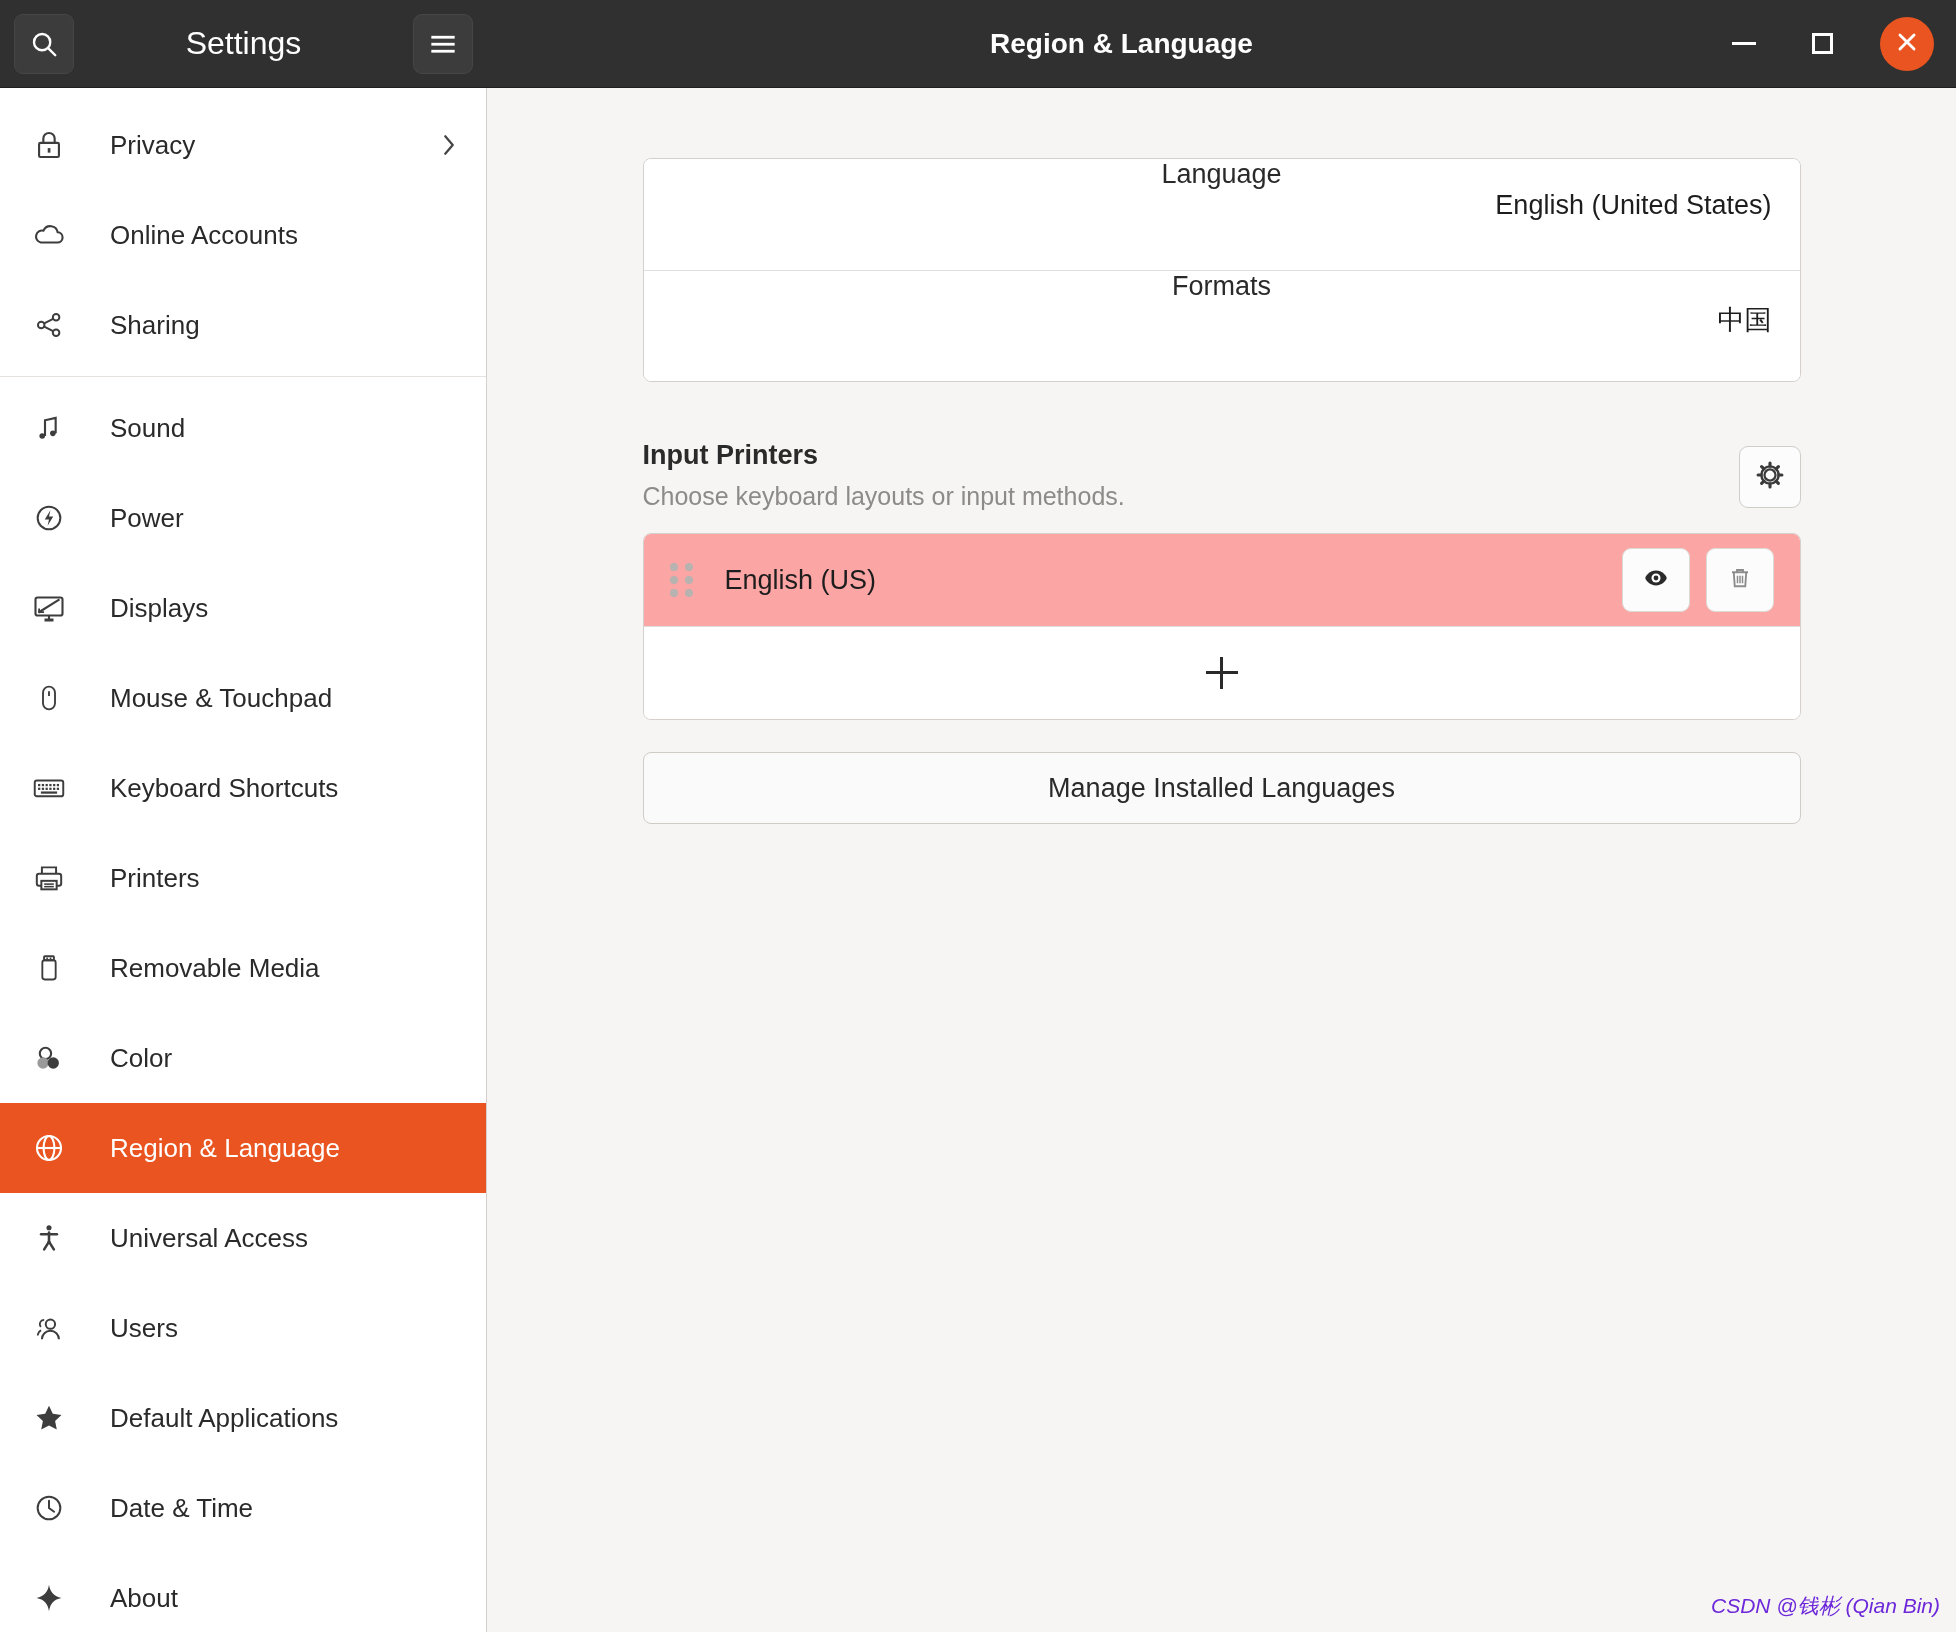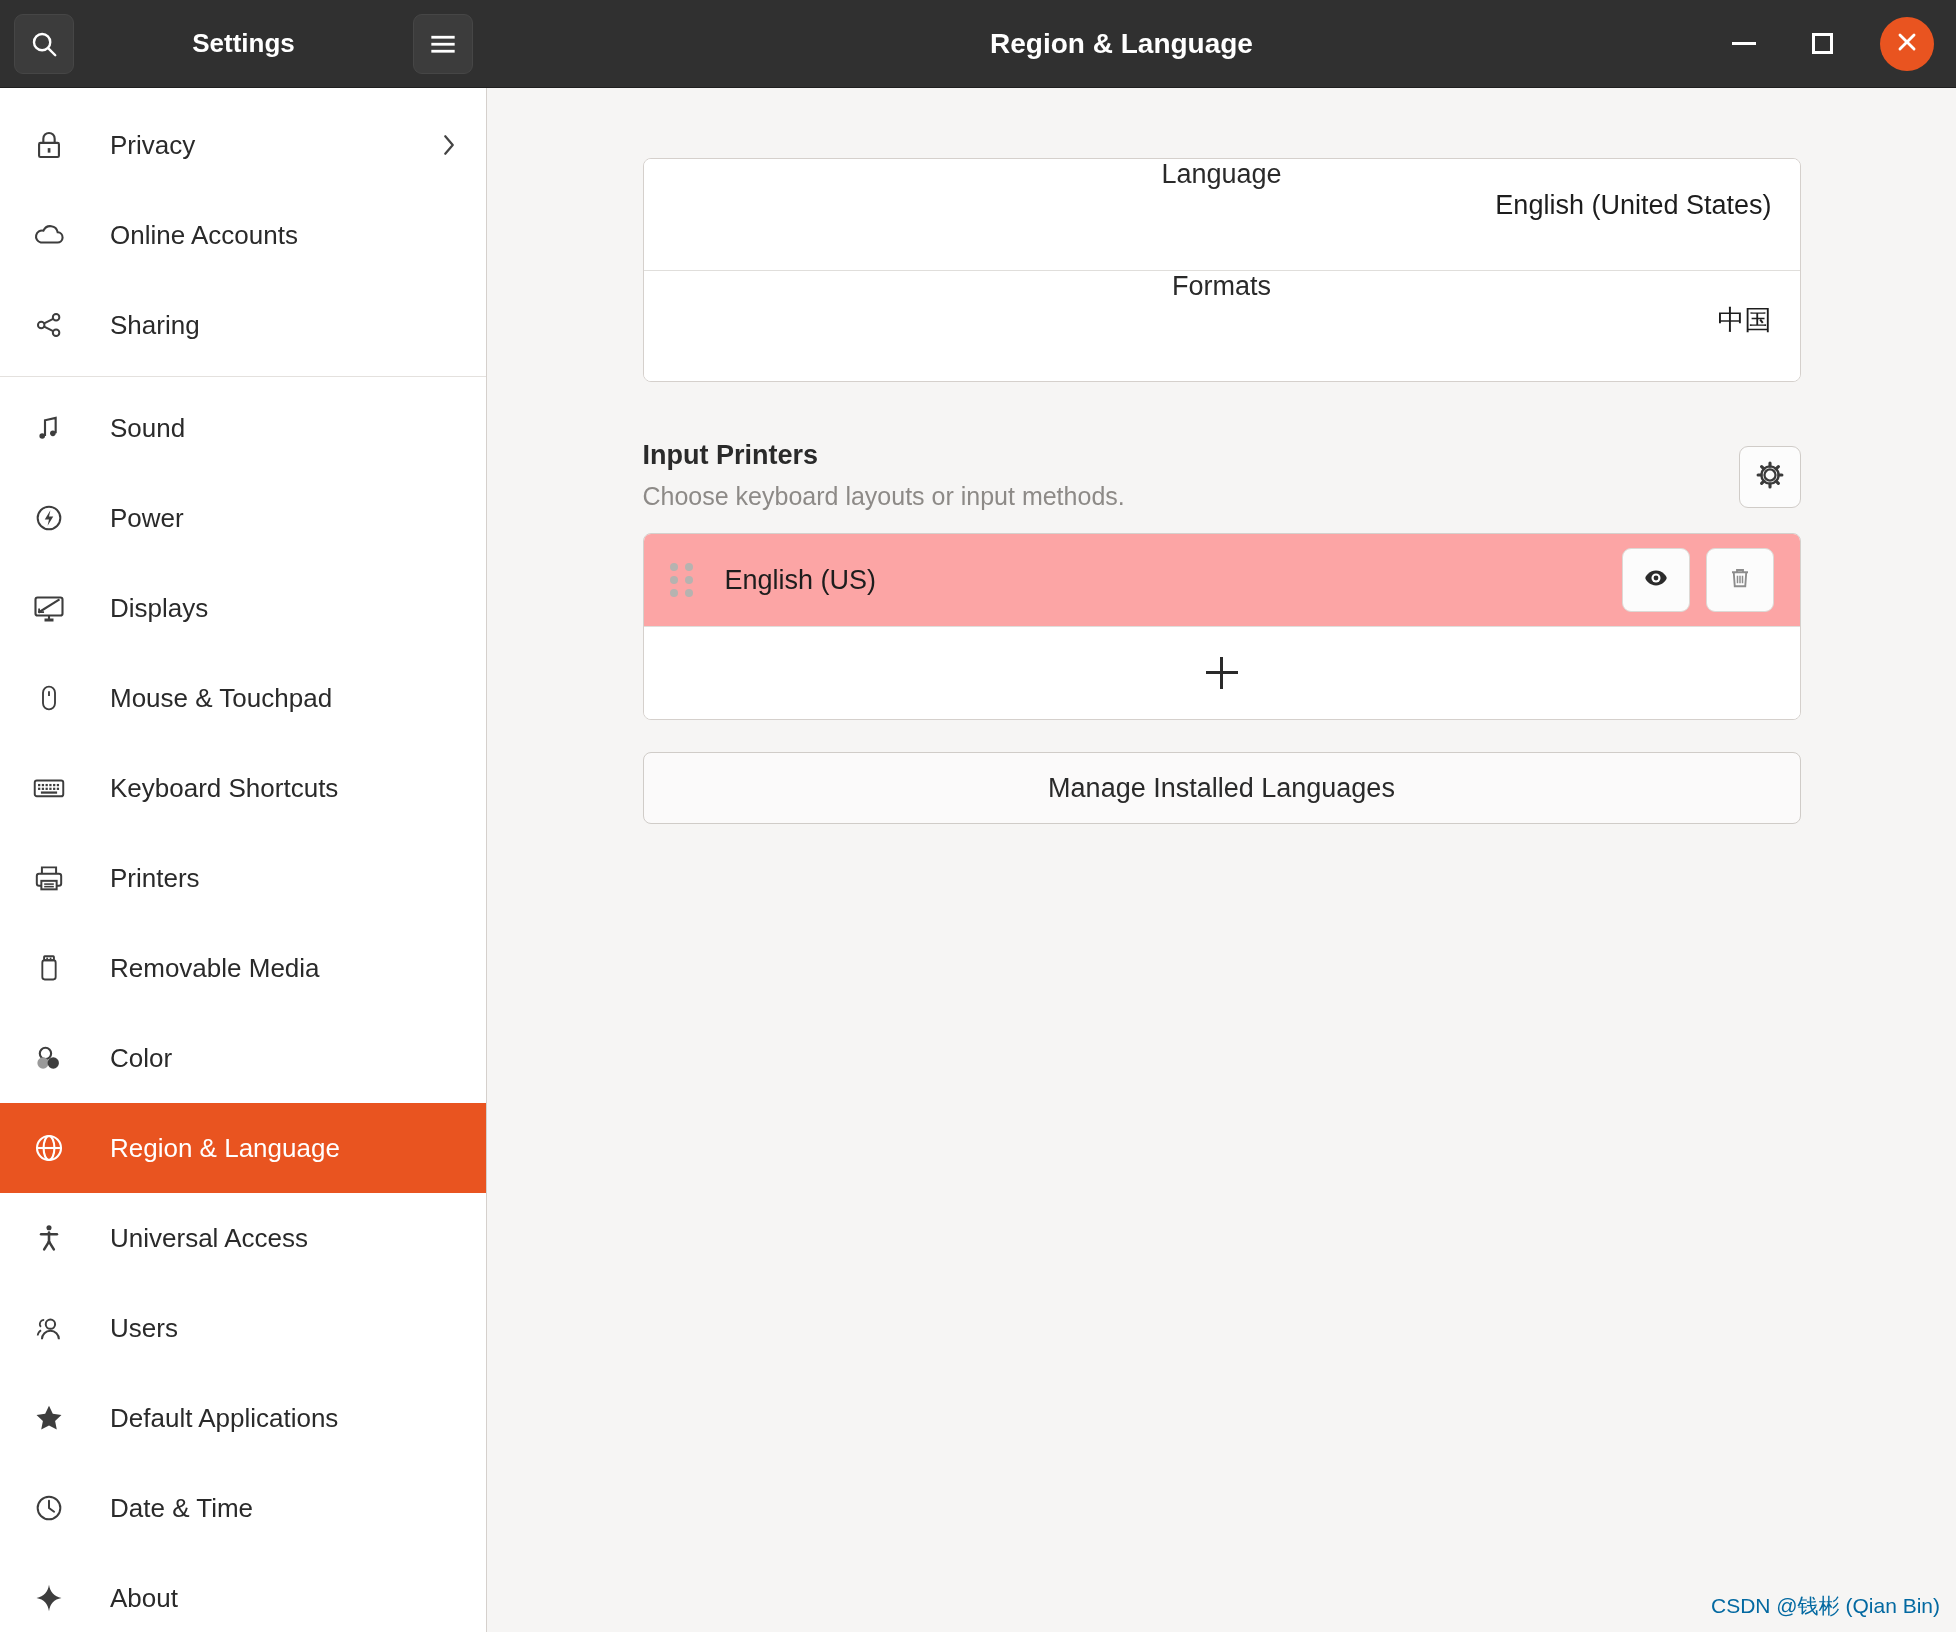--- a/index.html
+++ b/index.html
@@ -55,22 +55,22 @@
     cursor: pointer;
   }
 
   .hdr-btn svg { display: block; }
 
   .settings-title {
     position: absolute;
     left: 0; right: 0;
     text-align: center;
     color: #ffffff;
-    font-size: 26px;
-    font-weight: bold;
+    font-size: 32px;
+    font-weight: normal;
     pointer-events: none;
   }
 
   .titlebar-right {
     flex: 1;
     height: 100%;
     display: flex;
     align-items: center;
     position: relative;
     padding-right: 22px;
@@ -347,22 +347,23 @@
     font-size: 27px;
     color: #2a2a2a;
     cursor: pointer;
   }
 
   .watermark {
     position: absolute;
     right: 16px;
     bottom: 12px;
     font-size: 21px;
-    color: #0369a1;
+    color: #6d28d9;
     white-space: nowrap;
+    font-style: italic;
   }
 </style>
 </head>
 <body>
 
 <div class="window">
 
   <div class="titlebar">
 
     <div class="titlebar-left">

